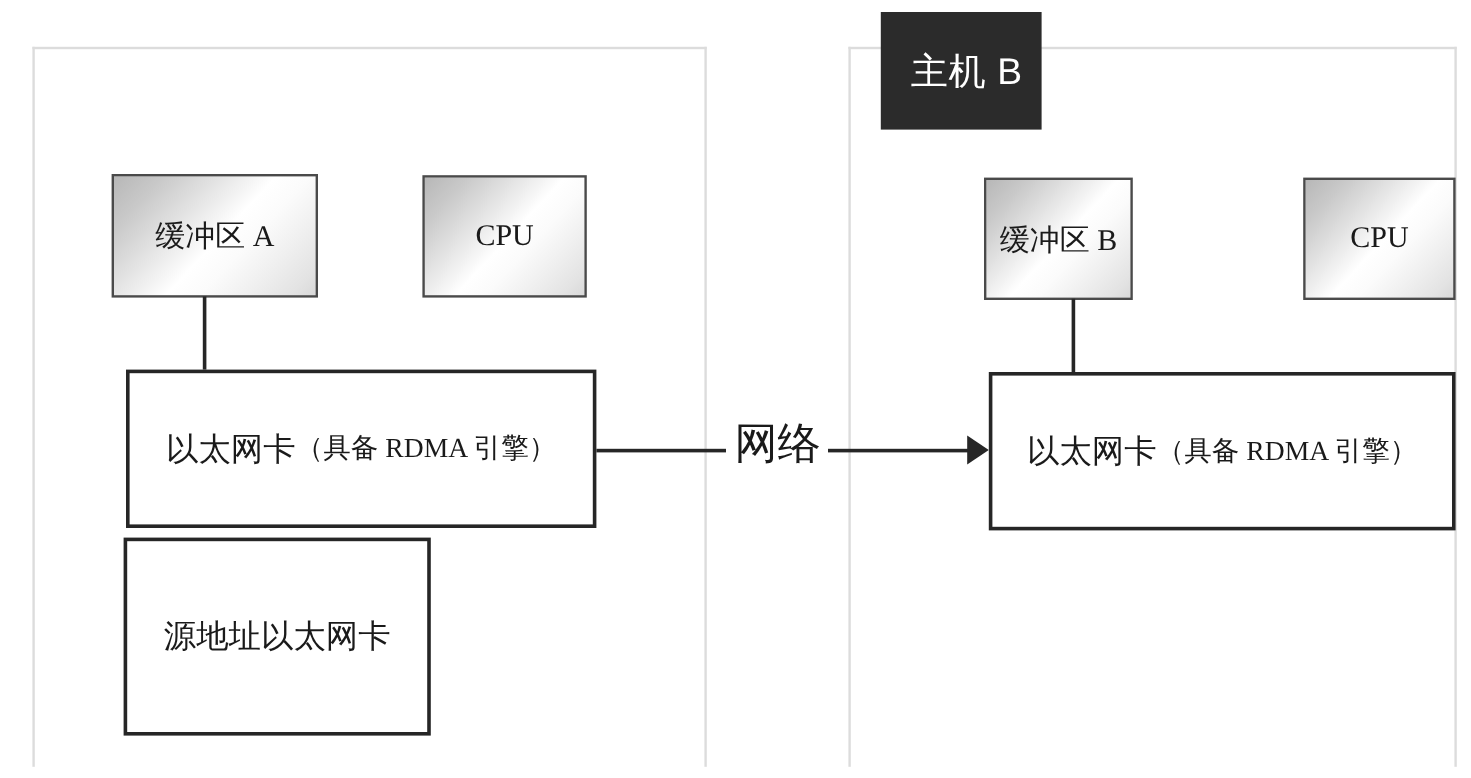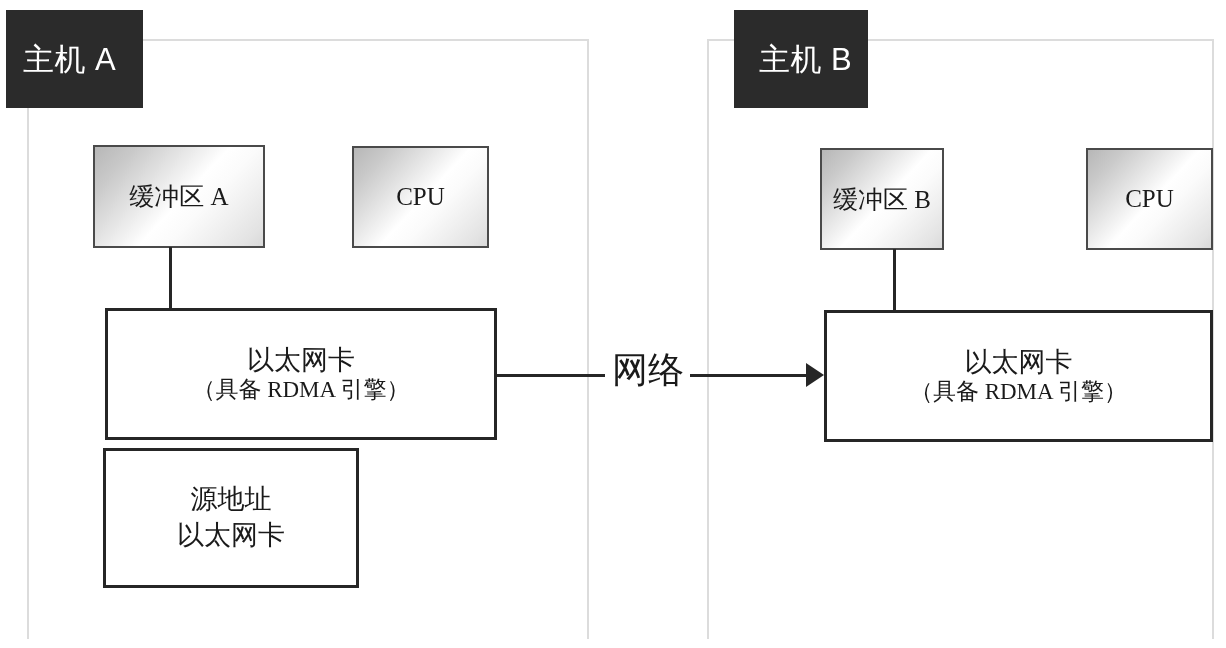--- a/index.html
+++ b/index.html
@@ -73,32 +73,31 @@
   #buffer-b { left: 820px; top: 148px; width: 124px; height: 102px; }
   #cpu-b    { left: 1086px;top: 148px; width: 127px; height: 102px; }
 
   
   .wbox {
     position: absolute;
     box-sizing: border-box;
     border: 3px solid #262626;
     background: #ffffff;
     display: flex;
-    flex-direction: column;
     align-items: center;
     justify-content: center;
     color: #1a1a1a;
   }
   #nic-a { left: 105px; top: 308px; width: 392px; height: 132px; }
   #nic-b { left: 824px; top: 310px; width: 389px; height: 132px; }
   .nic-line-1 { font-size: 27px; line-height: 1.22; }
   .nic-line-2 { font-size: 23px; line-height: 1.22; }
 
   #addr-box {
-    left: 103px; top: 448px; width: 256px; height: 140px;
+    left: 103px; top: 448px; width: 256px; height: 165px;
     border-width: 3px;
   }
   #addr-box .addr-line { font-size: 27px; line-height: 1.33; }
 
   
   .vline {
     position: absolute;
     background: #262626;
     width: 3px;
   }
@@ -137,23 +136,20 @@
   }
 </style>
 </head>
 <body>
 
 <div id="canvas">
 
   <div id="host-a-frame" class="host-frame"></div>
   <div id="host-b-frame" class="host-frame"></div>
 
-  <div id="host-a-tag" class="host-tag">
-    <span>主机 A</span>
-  </div>
   <div id="host-b-tag" class="host-tag">
     <span>主机 B</span>
   </div>
 
   <div id="buffer-a" class="gbox">
     <span>缓冲区 A</span>
   </div>
   <div id="cpu-a" class="gbox">
     <span>CPU</span>
   </div>

